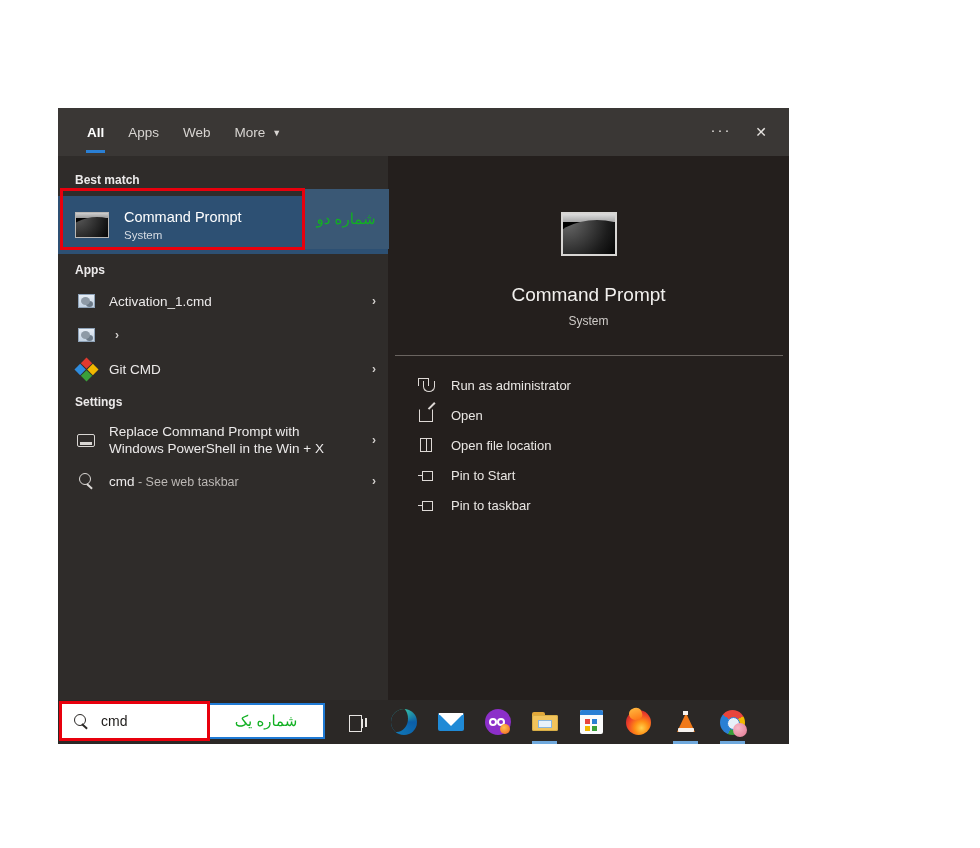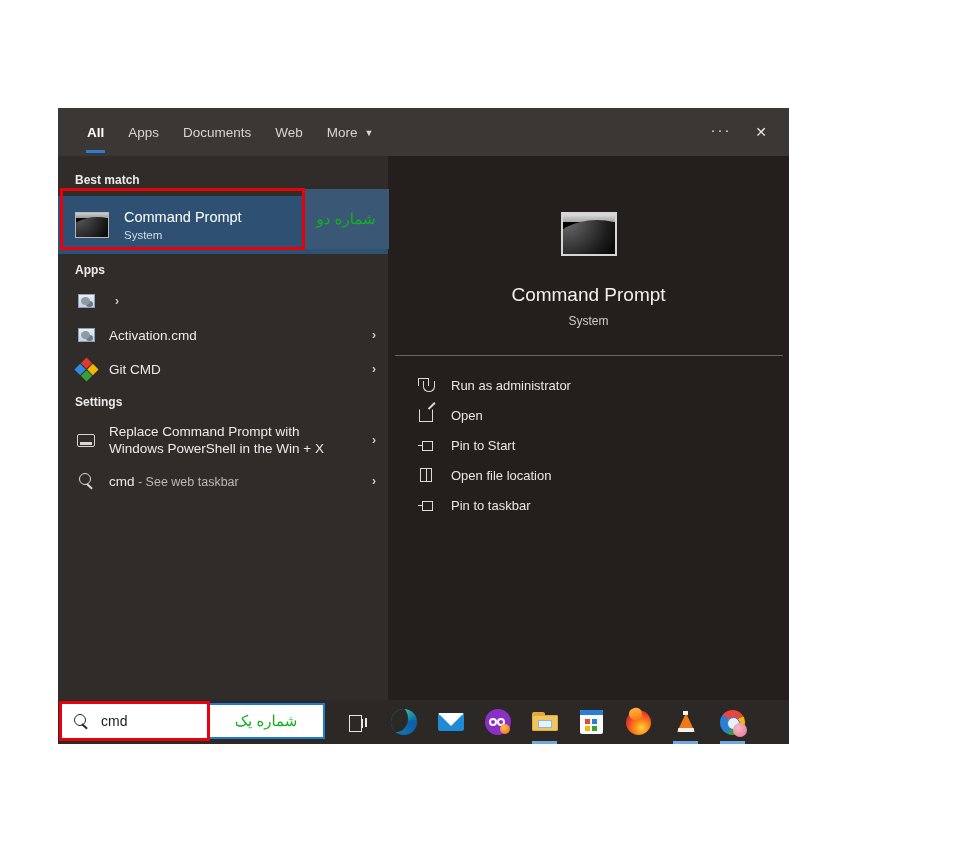--- a/index.html
+++ b/index.html
@@ -445,23 +445,20 @@
   <div class="flyout">
 
     <div class="tabbar">
       <div class="tab active">
         <span>All</span>
       </div>
       <div class="tab">
         <span>Apps</span>
       </div>
       <div class="tab">
-        <span>Documents</span>
-      </div>
-      <div class="tab">
         <span>Web</span>
       </div>
       <div class="tab">
         <span>More</span>
         <span class="caret">▼</span>
       </div>
 
       <div class="win-controls">
         <div class="wc-btn dots">···</div>
         <div class="wc-btn">✕</div>
@@ -481,28 +478,28 @@
             <div class="bm-sub">System</div>
           </div>
         </div>
 
         <div class="grouphdr">Apps</div>
 
         <div class="row">
           <div class="ricon">
               <div class="ico-cmdfile"></div>
             </div>
+          <div class="rtext">Activation_1.cmd</div>
           <div class="chev">›</div>
         </div>
 
         <div class="row">
           <div class="ricon">
               <div class="ico-cmdfile"></div>
             </div>
-          <div class="rtext">Activation.cmd</div>
           <div class="chev">›</div>
         </div>
 
         <div class="row">
           <div class="ricon">
             <div class="ico-git">
                 <i></i>
                 <i></i>
                 <i></i>
                 <i></i>
@@ -551,29 +548,29 @@
             <span>Run as administrator</span>
           </div>
           <div class="pv-row">
             <div class="pico">
                 <div class="ico-open"></div>
               </div>
             <span>Open</span>
           </div>
           <div class="pv-row">
             <div class="pico">
+                <div class="ico-folderloc"></div>
+              </div>
+            <span>Open file location</span>
+          </div>
+          <div class="pv-row">
+            <div class="pico">
                 <div class="ico-pin"></div>
               </div>
             <span>Pin to Start</span>
-          </div>
-          <div class="pv-row">
-            <div class="pico">
-                <div class="ico-folderloc"></div>
-              </div>
-            <span>Open file location</span>
           </div>
           <div class="pv-row">
             <div class="pico">
                 <div class="ico-pin"></div>
               </div>
             <span>Pin to taskbar</span>
           </div>
         </div>
       </div>
     </div>

